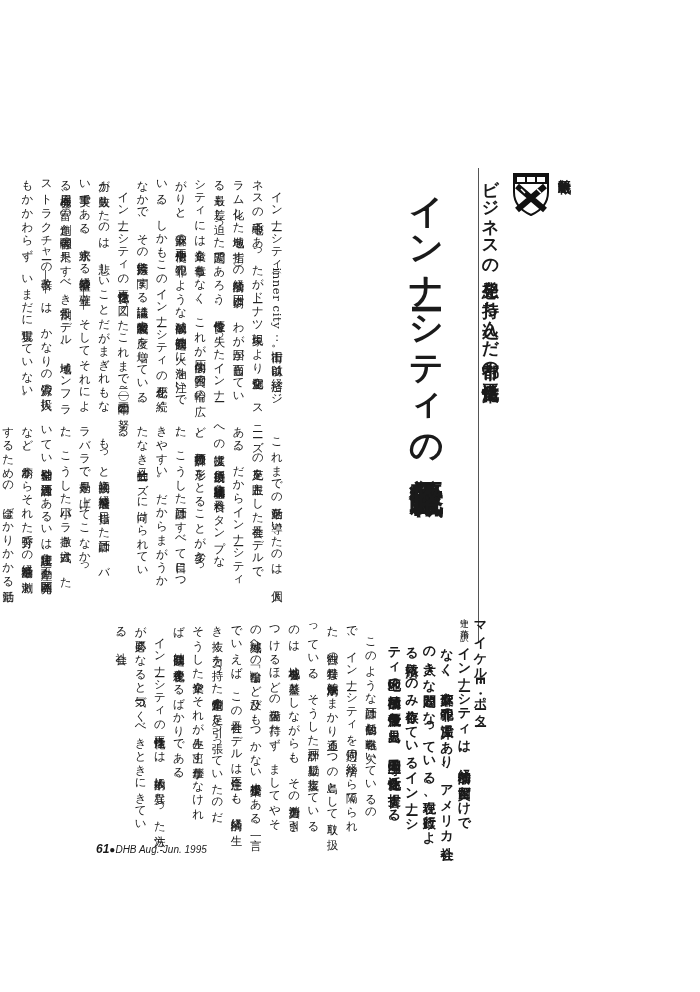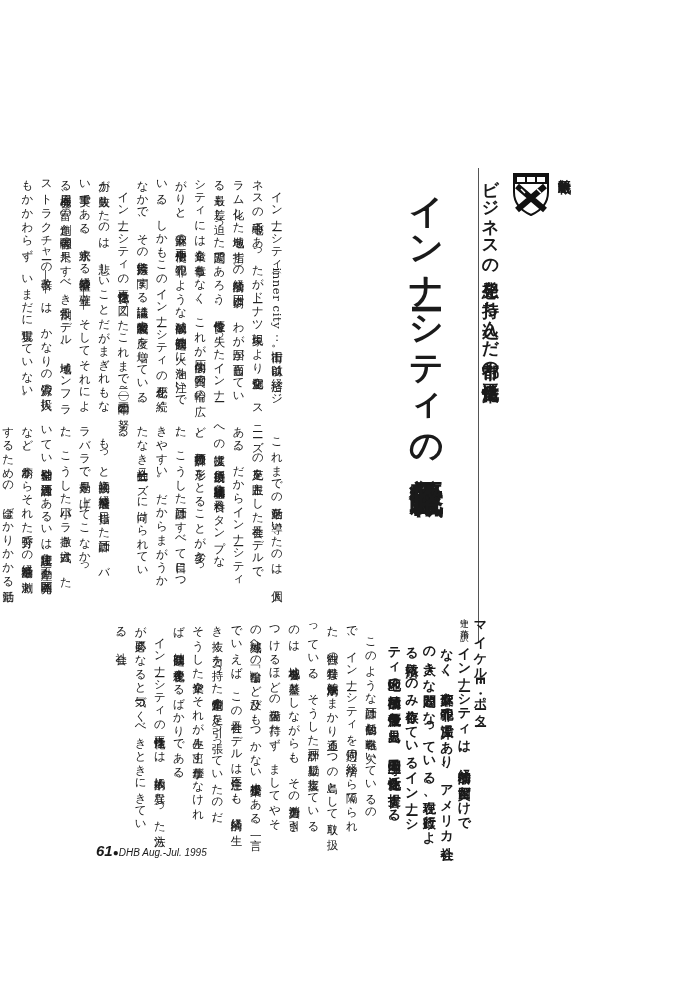--- a/index.html
+++ b/index.html
@@ -58,21 +58,21 @@
     left: 460px; top: 612px;
     font-family: "DejaVu Sans", sans-serif; font-size: 8.5px; line-height: 10px; letter-spacing: 1px;
   }
 
   
   #footer {
     left: 96px; top: 842px;
     font-family: "Liberation Sans", sans-serif; font-style: italic;
     font-size: 10px; color: #1a1a1a;
   }
-  #footer .pg { font-weight: bold; font-size: 15px; }
+  #footer .pg { font-weight: bold; font-size: 12px; }
 </style>
 </head>
 <body>
 
 <div id="section-label" class="abs v">競争戦略</div>
 
 <div id="logo" class="abs">
   <svg width="38" height="44" viewBox="0 0 38 44">
     <path d="M2 2 H36 V20 C36 32 28 39 19 43 C10 39 2 32 2 20 Z" fill="#fff" stroke="#111" stroke-width="2"></path>
     <rect x="3" y="3" width="32" height="9" fill="#111"></rect>
@@ -102,14 +102,14 @@
   <p class="indent">これまでの活動を導いたのは、個人ニーズの充足を主眼とした社会モデルである。だからインナーシティへの支援は所得援助、住宅建設補助金、食料スタンプなど、救援計画の形をとることが多かった。こうした計画はすべて目につきやすい。だからまがうかたなき社会的ニーズに向けられている。</p>
   <p class="indent">もっと直接的に経済発展を目指した計画は、バラバラで効果を上げてこなかった。こうした小口バラ撒き方式は、たいてい補助金や優遇計画、あるいは住宅建設、不動産、区画開発など、本筋からそれた分野での経済活動を刺激するための、金ばかりかかる活動という形をとっている。</p>
 </div>
 
 <div id="block-3" class="abs v body-block">
   <p class="indent">このような計画は包括的な戦略を欠いているので、インナーシティを周辺の経済から隔てられた、独自の特異な競争法則がまかり通る一つの島として取り扱っている。そうした計画が奨励し支援しているのは、地域社会を基盤としながらも、その消費力を引きつけるほどの設備を持たず、ましてやその地域外への「輸出」など及びもつかない小規模企業である。一言でいえば、この社会モデルは不注意にも、経済的に生き抜く力を持った企業創造の足を引っ張っていたのだ。そうした企業やそれが生み出す仕事がなければ、社会問題は今後悪化するばかりである。</p>
   <p class="indent">インナーシティの再活性化には、抜本的に異なった方法が必要になると気づくべきときにきている。社会</p>
 </div>
 
 <div id="footer" class="abs">
-  <span class="pg">61</span><span>●</span><span>DHB Aug.-Jul. 1995</span>
+  <span class="pg">61</span><span>●</span><span>DHB Aug.-Jun. 1995</span>
 </div>
 
 </body></html>

